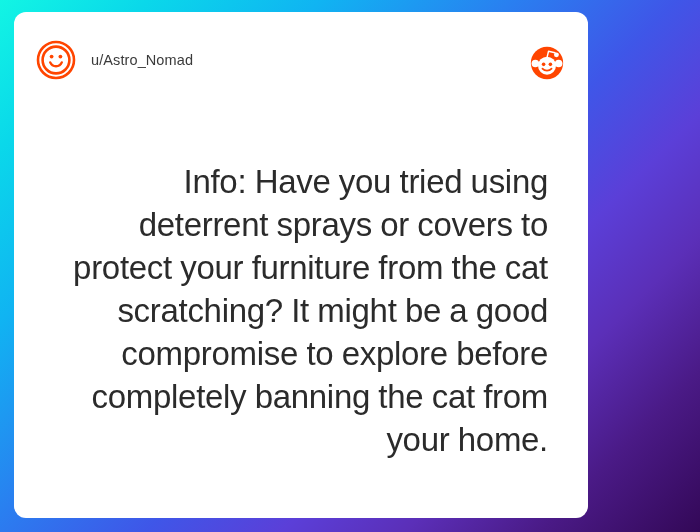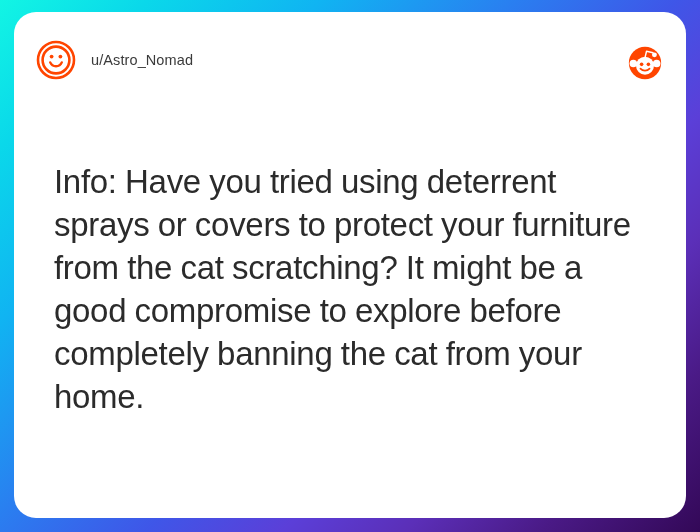--- a/index.html
+++ b/index.html
@@ -29,24 +29,24 @@
         #5b2fb8 76%,
         #4a1a86 87%,
         #330857 100%);
   }
 
   
   #card {
     position: absolute;
     left: 14px;
     top: 12px;
-    width: 672px;
+    width: 574px;
     height: 506px;
     background: #ffffff;
-    border-radius: 22px;
+    border-radius: 12px;
     box-sizing: border-box;
     overflow: hidden;
   }
 
   
   .card-header {
     position: absolute;
     left: 0;
     top: 0;
     width: 100%;
@@ -84,20 +84,21 @@
 
   
   .card-body {
     position: absolute;
     left: 0;
     top: 96px;
     right: 0;
     bottom: 0;
     padding: 52px 40px 0 40px;
     box-sizing: border-box;
+    text-align: right;
   }
 
   .post-text {
     margin: 0;
     font-size: 33px;
     line-height: 43px;
     color: #2b2b2b;
     font-family: "Liberation Sans", sans-serif;
     letter-spacing: -0.3px;
     word-spacing: -0.5px;

